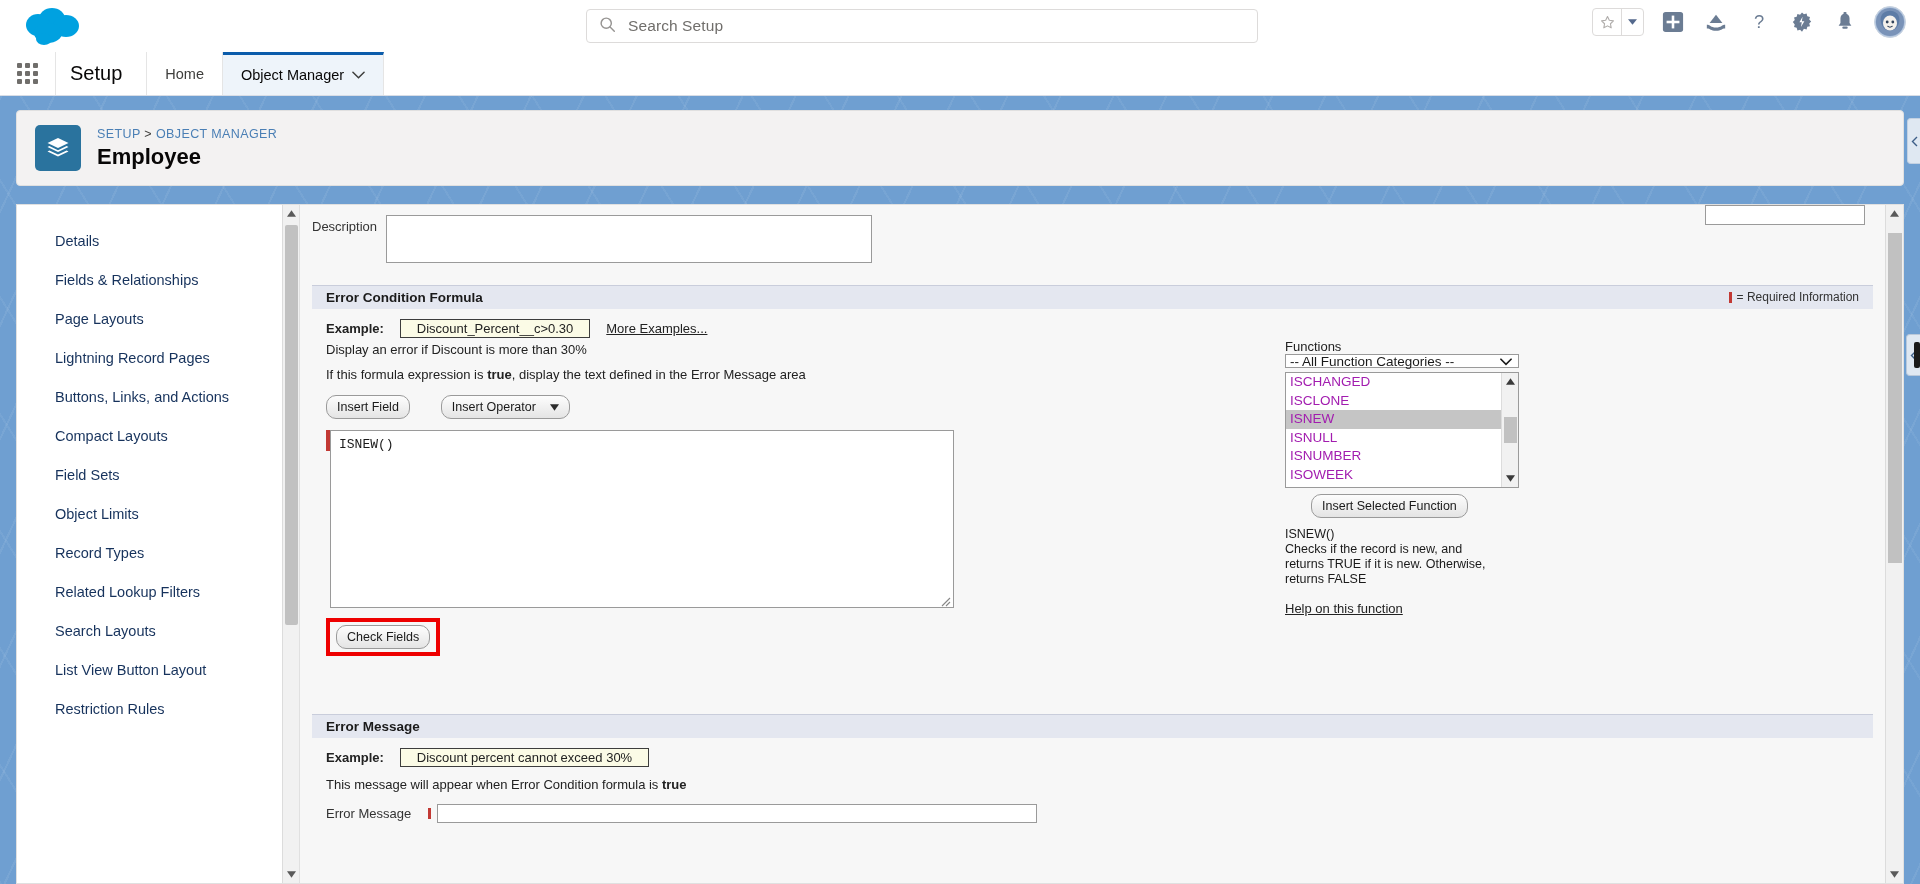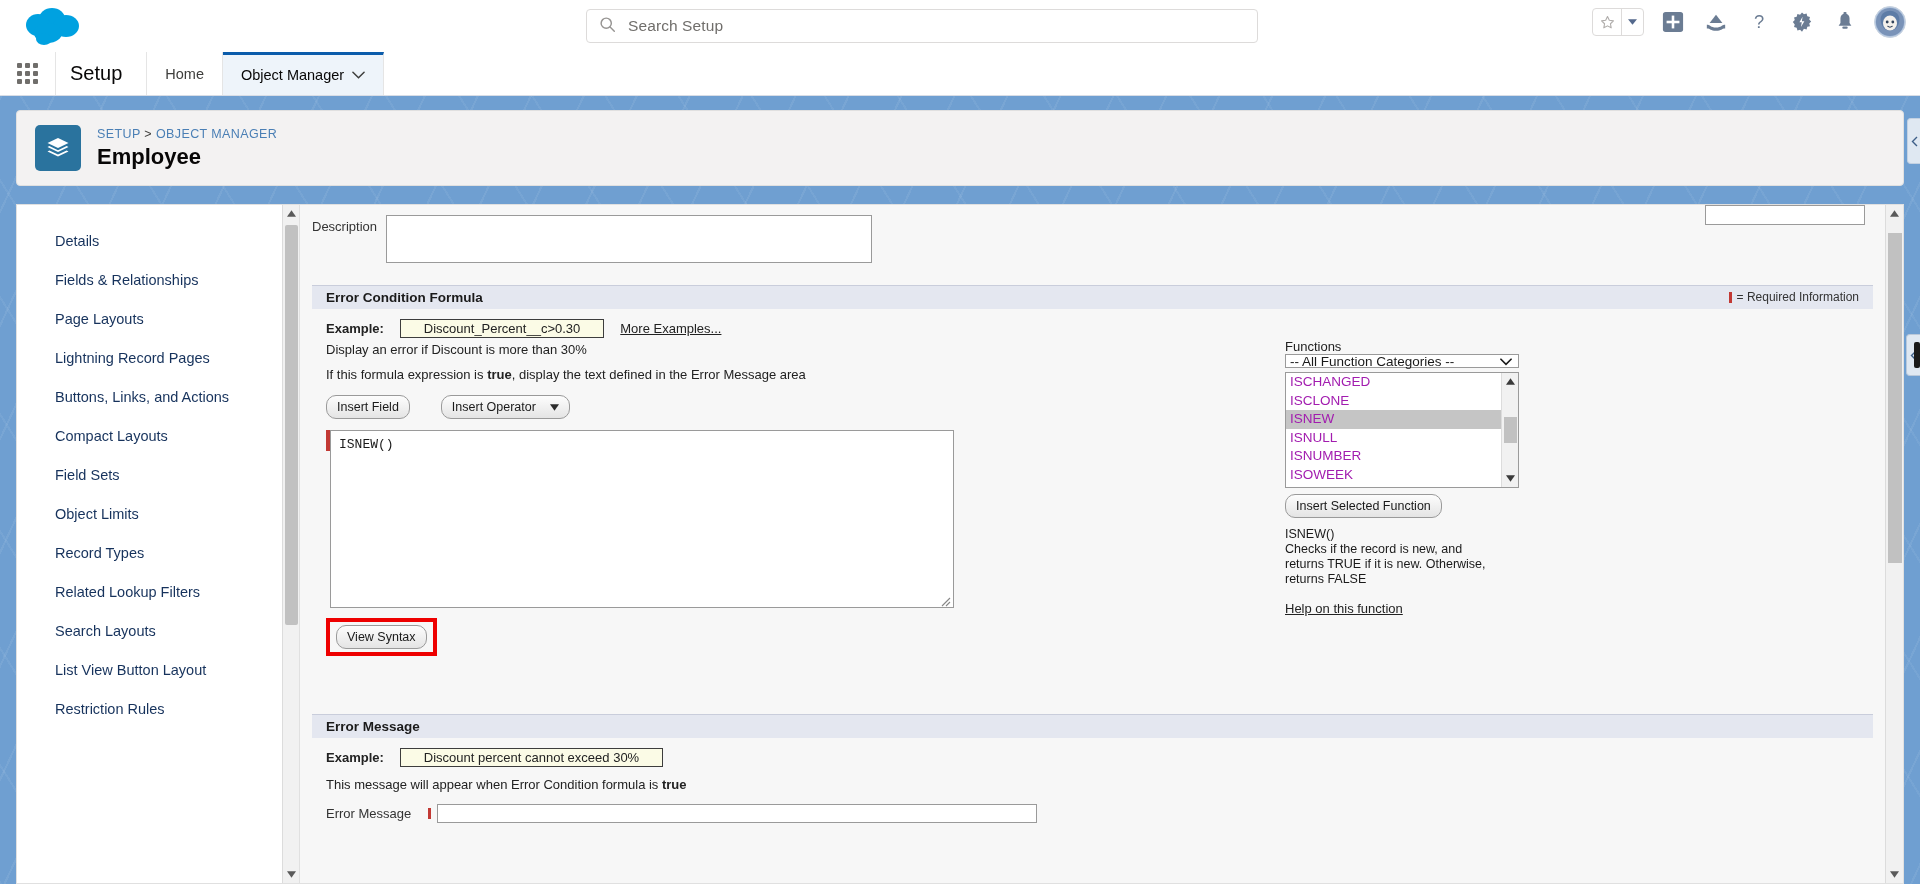--- a/index.html
+++ b/index.html
@@ -243,21 +243,21 @@
   }
   .req-bar { width: 3px; height: 11px; background: #c23934; display:inline-block; }
 
   .formula-body { padding: 10px 0 0 26px; }
 
   .ex-line { display: flex; align-items: center; gap: 16px; }
   .ex-label { font-size: 13px; font-weight: bold; color: #222; }
   .ex-chip {
     background: #fbfbe6;
     border: 1px solid #3d3d3d;
-    padding: 1px 23px;
+    padding: 1px 16px;
     font-size: 13px;
     color: #222;
   }
   .link {
     font-size: 13px; color: #222;
     text-decoration: underline; cursor: pointer;
   }
   .help-note { font-size: 13px; color: #222; margin-top: 4px; }
   .help-note2 { font-size: 13px; color: #222; margin-top: 10px; }
 
@@ -340,21 +340,21 @@
   .fn-item.selected { background: #c5c5c5; }
   .fn-scroll {
     width: 17px; background: #f1f1f1;
     border-left: 1px solid #dcdcdc;
     position: relative;
   }
   .fn-thumb {
     position: absolute; left: 2px; top: 44px;
     width: 13px; height: 26px; background: #c1c1c1;
   }
-  .fn-ins-btn { margin-top: 6px; }
+  .fn-ins-btn { margin-top: 6px; margin-left: 26px; }
   .fn-desc {
     margin-top: 9px;
     font-size: 12.5px;
     color: #1a1a1a;
     line-height: 15px;
     width: 215px;
   }
   .fn-help {
     margin-top: 14px;
     font-size: 13px; color: #222;
@@ -643,21 +643,21 @@
           </div>
           <div style="position:relative; width:628px;">
             <span class="resize-grip" style="position:absolute; right:2px; top:-15px;">
               <svg width="11" height="11" viewBox="0 0 11 11">
                 <path d="M10 2L2 10M10 6l-4 4" stroke="#888" stroke-width="1.1"></path>
               </svg>
             </span>
           </div>
 
           <div class="check-wrap">
-            <button class="btn">View Syntax</button>
+            <button class="btn">Check Fields</button>
           </div>
         </div>
 
         <div class="fn-panel">
           <div class="fn-label">Functions</div>
 
           <div class="fn-select" style="display:flex;align-items:center;justify-content:space-between;padding-right:6px;">
             <span>-- All Function Categories --</span>
             <span>
               <svg width="12" height="8" viewBox="0 0 13 8">

